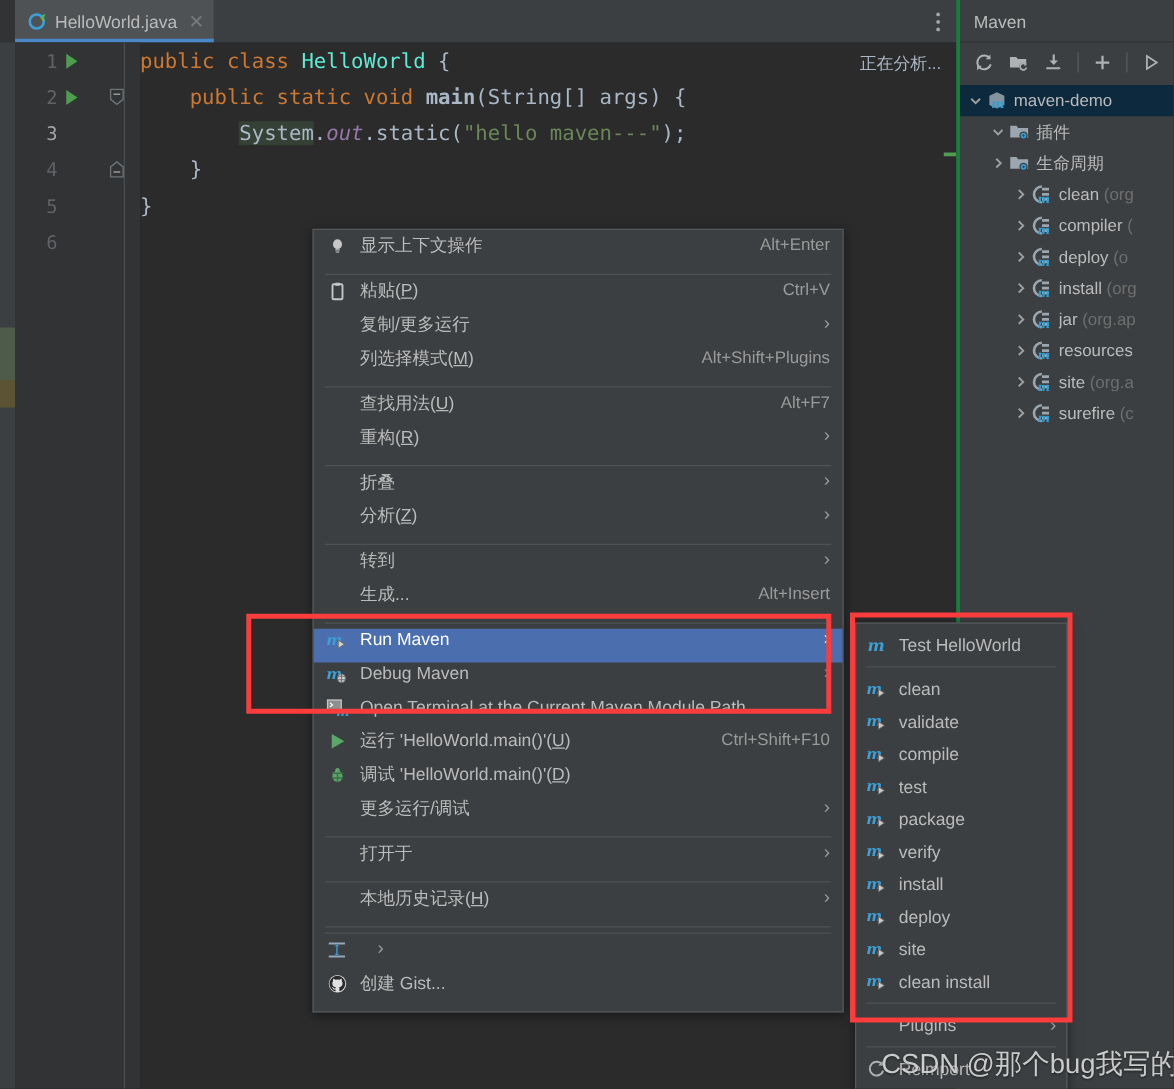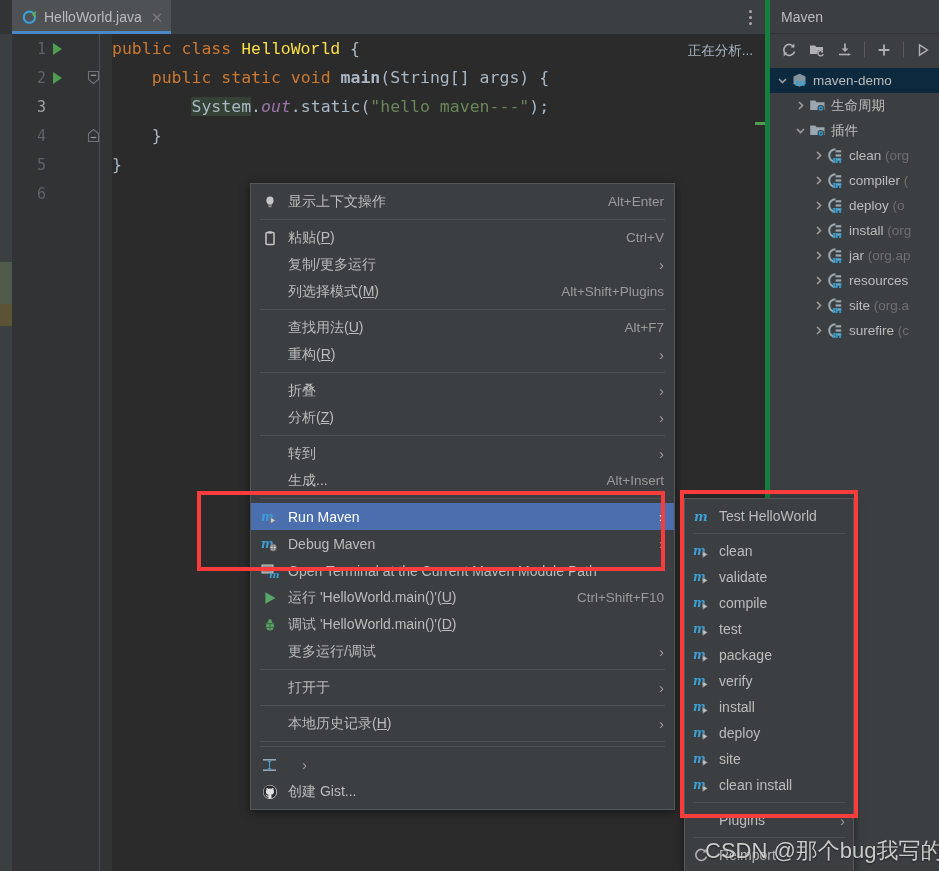--- a/index.html
+++ b/index.html
@@ -151,21 +151,21 @@
     font-family: "DejaVu Sans Mono", monospace;
     font-size: 16.5px;
   }
   .cline {
     height: 29px;
     line-height: 29px;
     white-space: pre;
     padding-left: 0;
   }
   .kw  { color: #cc7832; }
-  .cls { color: #fde047; font-family: Liberation Mono, monospace; }
+  .cls { color: #5eead4; }
   .fn  { color: #a9b7c6; font-weight: bold; }
   .pln { color: #a9b7c6; }
   .str { color: #6a8759; }
   .fld { color: #9876aa; font-style: italic; }
   .hl-bg { background: #344134; }
 
   .analyzing {
     position: absolute;
     right: 12px; top: 8px;
     color: #a9b7c6;
@@ -177,21 +177,21 @@
     width: 10px; height: 3px;
     background: #4f9e4f;
   }
 
   
   .maven-panel {
     position: absolute;
     left: 765px; top: 0;
     width: 174px; height: 871px;
     background: #3c3f41;
-    border-left: 5px solid #15803d;
+    border-left: 3px solid #15803d;
     box-sizing: border-box;
     overflow: hidden;
   }
   .mv-header {
     height: 34px;
     display: flex; align-items: center;
     padding-left: 11px;
     color: #bbbbbb;
     font-size: 14px;
     border-bottom: 1px solid #323232;
@@ -242,21 +242,21 @@
     width: 425px;
     background: #3c3f41;
     border: 1px solid #555759;
     box-sizing: border-box;
     padding: 4px 0 4px 0;
     box-shadow: 0 2px 8px rgba(0,0,0,0.5);
   }
   .mi {
     height: 27px;
     display: flex;
-    align-items: center;
+    align-items: flex-start;
     padding: 0 10px 0 9px;
     color: #bbbbbb;
     font-size: 14px;
     cursor: pointer;
     white-space: nowrap;
     box-sizing: border-box;
   }
   .mi.selected { background: #4b6eaf; color: #ffffff; }
   .mi-ico {
     width: 20px; height: 17px;
@@ -463,52 +463,52 @@
                 <path d="M2.5 4.5 L8.5 1.8 L14.5 4.5 L14.5 12 L8.5 14.8 L2.5 12 Z" fill="#9aa7b0" opacity="0.85"></path>
                 <text x="4" y="14" font-family="DejaVu Serif, serif" font-size="10" font-style="italic" font-weight="bold" fill="#2e9fd6">m</text>
               </svg>
             </span>
           </span>
           <span class="mv-text">maven-demo</span>
         </div>
         <div class="mv-row" style="padding-left: 22px;">
           <span class="mv-twisty">
             <svg width="11" height="11" viewBox="0 0 11 11">
-              <path d="M4 2 L7.6 5.5 L4 9" fill="none" stroke="#a0a0a0" stroke-width="1.5"></path>
+              <path d="M2 4 L5.5 7.6 L9 4" fill="none" stroke="#a0a0a0" stroke-width="1.5"></path>
             </svg>
           </span>
           <span class="mv-ico">
             <span style="display: flex; align-items: center; justify-content: center;">
               <svg width="17" height="17" viewBox="0 0 17 17">
                 <path d="M1.2 3.6h5l1.3 1.7H15.5V13H1.2z" fill="#9aa7b0"></path>
                 <circle cx="11.8" cy="11.4" r="3.3" fill="#3c3f41"></circle>
                 <circle cx="11.8" cy="11.4" r="2.3" fill="#2e9fd6"></circle>
                 <circle cx="11.8" cy="11.4" r="0.9" fill="#3c3f41"></circle>
               </svg>
             </span>
           </span>
-          <span class="mv-text">生命周期</span>
+          <span class="mv-text">插件</span>
         </div>
         <div class="mv-row" style="padding-left: 22px;">
           <span class="mv-twisty">
             <svg width="11" height="11" viewBox="0 0 11 11">
-              <path d="M2 4 L5.5 7.6 L9 4" fill="none" stroke="#a0a0a0" stroke-width="1.5"></path>
+              <path d="M4 2 L7.6 5.5 L4 9" fill="none" stroke="#a0a0a0" stroke-width="1.5"></path>
             </svg>
           </span>
           <span class="mv-ico">
             <span style="display: flex; align-items: center; justify-content: center;">
               <svg width="17" height="17" viewBox="0 0 17 17">
                 <path d="M1.2 3.6h5l1.3 1.7H15.5V13H1.2z" fill="#9aa7b0"></path>
                 <circle cx="11.8" cy="11.4" r="3.3" fill="#3c3f41"></circle>
                 <circle cx="11.8" cy="11.4" r="2.3" fill="#2e9fd6"></circle>
                 <circle cx="11.8" cy="11.4" r="0.9" fill="#3c3f41"></circle>
               </svg>
             </span>
           </span>
-          <span class="mv-text">插件</span>
+          <span class="mv-text">生命周期</span>
         </div>
         <div class="mv-row" style="padding-left: 40px;">
           <span class="mv-twisty">
             <svg width="11" height="11" viewBox="0 0 11 11">
               <path d="M4 2 L7.6 5.5 L4 9" fill="none" stroke="#a0a0a0" stroke-width="1.5"></path>
             </svg>
           </span>
           <span class="mv-ico">
             <span style="display: flex; align-items: center; justify-content: center;">
               <svg width="17" height="17" viewBox="0 0 17 17">

